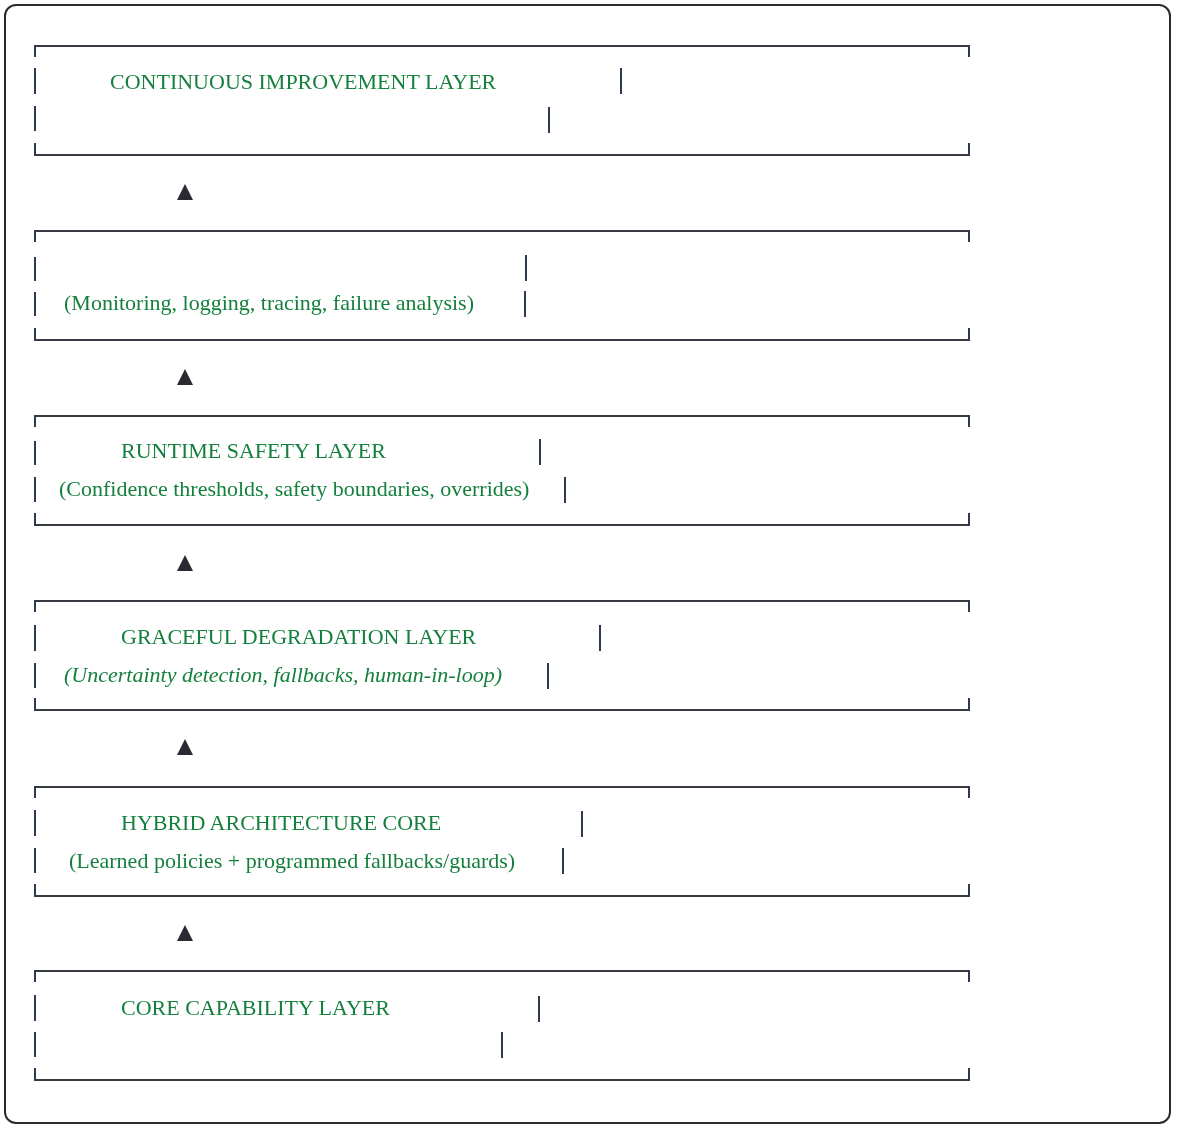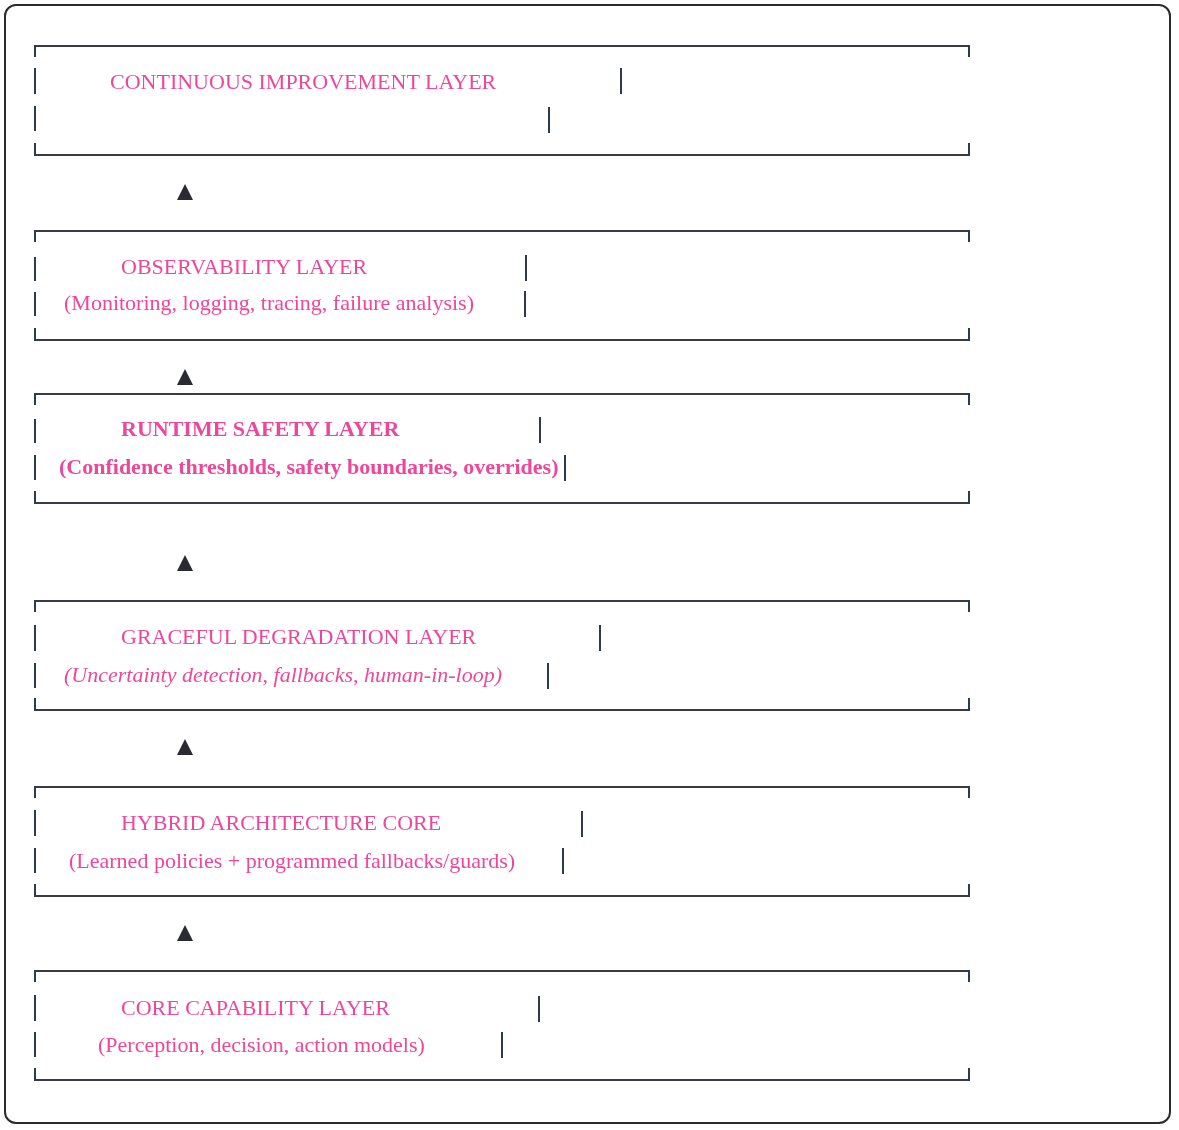--- a/index.html
+++ b/index.html
@@ -17,21 +17,21 @@
       border-top: 2px solid #3a3a44;
     }
     .hline.top { top: 0; }
     .hline.bottom { bottom: 0; }
     .tick {
       position: absolute; width: 0; border-left: 2px solid #2e3a52;
     }
     .txt {
       position: absolute; white-space: nowrap;
       font-family: "Liberation Serif", "DejaVu Serif", serif;
-      color: #ec4899; font-size: 22px; line-height: 26px;
+      color: #15803d; font-size: 22px; line-height: 26px;
     }
     .bar {
       position: absolute; width: 0; height: 26px; border-left: 2px solid #2e3a52;
     }
     .arrow {
       position: absolute; width: 0; height: 0;
       border-left: 8px solid transparent; border-right: 8px solid transparent;
       border-bottom: 16px solid #2a2a33;
     }
   </style>
@@ -58,29 +58,28 @@
 
 <div class="layer" style="top:230px;">
   <div class="hline top"></div>
   <div class="hline bottom"></div>
   <div class="tick" style="left:0;top:0;height:12px;"></div>
   <div class="tick" style="left:0;top:27px;height:24px;"></div>
   <div class="tick" style="left:0;top:62px;height:24px;"></div>
   <div class="tick" style="left:0;top:98px;height:13px;"></div>
   <div class="tick" style="left:934px;top:0;height:12px;"></div>
   <div class="tick" style="left:934px;top:98px;height:13px;"></div>
-  <div class="txt" style="left:87px;top:24px;">OBSERVABILITY LAYER</div>
   <div class="bar" style="left:491px;top:25px;"></div>
   <div class="txt" style="left:30px;top:60px;font-family:Liberation Serif, serif;">(Monitoring, logging, tracing, failure analysis)</div>
   <div class="bar" style="left:490px;top:61px;"></div>
 </div>
 
 <div class="arrow" style="left:177px;top:369px;"></div>
 
-<div class="layer" style="top:393px;font-weight:bold;">
+<div class="layer" style="top:415px;">
   <div class="hline top"></div>
   <div class="hline bottom"></div>
   <div class="tick" style="left:0;top:0;height:12px;"></div>
   <div class="tick" style="left:0;top:26px;height:24px;"></div>
   <div class="tick" style="left:0;top:62px;height:25px;"></div>
   <div class="tick" style="left:0;top:98px;height:13px;"></div>
   <div class="tick" style="left:934px;top:0;height:12px;"></div>
   <div class="tick" style="left:934px;top:98px;height:13px;"></div>
   <div class="txt" style="left:87px;top:23px;">RUNTIME SAFETY LAYER</div>
   <div class="bar" style="left:505px;top:24px;"></div>
@@ -128,15 +127,14 @@
   <div class="hline top"></div>
   <div class="hline bottom"></div>
   <div class="tick" style="left:0;top:0;height:12px;"></div>
   <div class="tick" style="left:0;top:25px;height:26px;"></div>
   <div class="tick" style="left:0;top:62px;height:25px;"></div>
   <div class="tick" style="left:0;top:98px;height:13px;"></div>
   <div class="tick" style="left:934px;top:0;height:12px;"></div>
   <div class="tick" style="left:934px;top:98px;height:13px;"></div>
   <div class="txt" style="left:87px;top:25px;">CORE CAPABILITY LAYER</div>
   <div class="bar" style="left:504px;top:26px;"></div>
-  <div class="txt" style="left:64px;top:62px;">(Perception, decision, action models)</div>
   <div class="bar" style="left:467px;top:62px;"></div>
 </div>
 
 </body></html>

